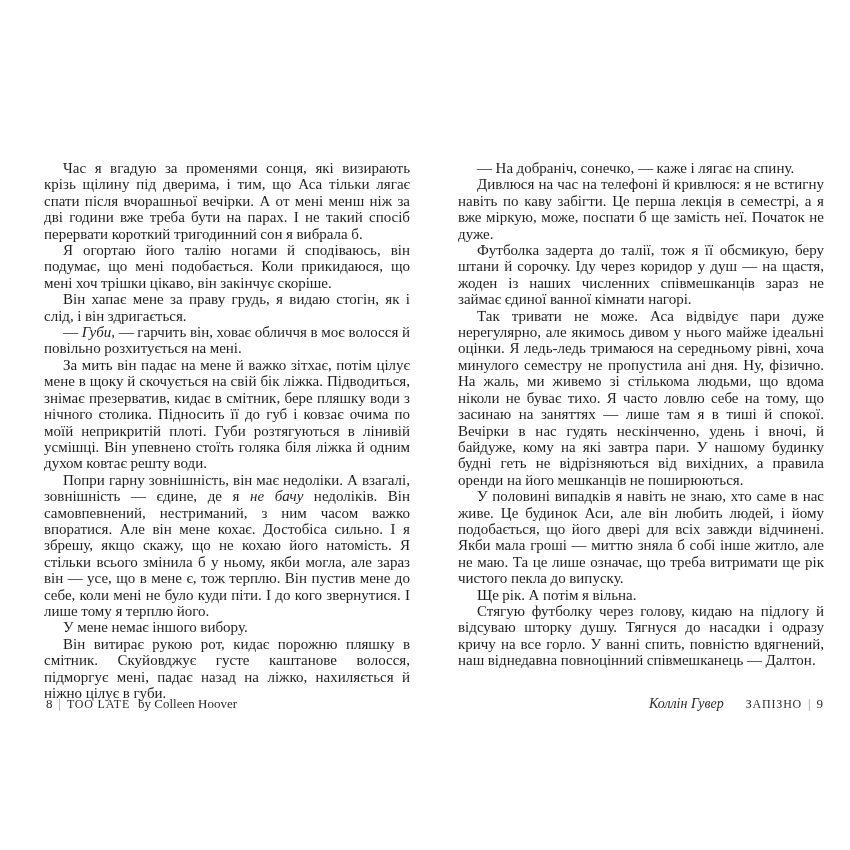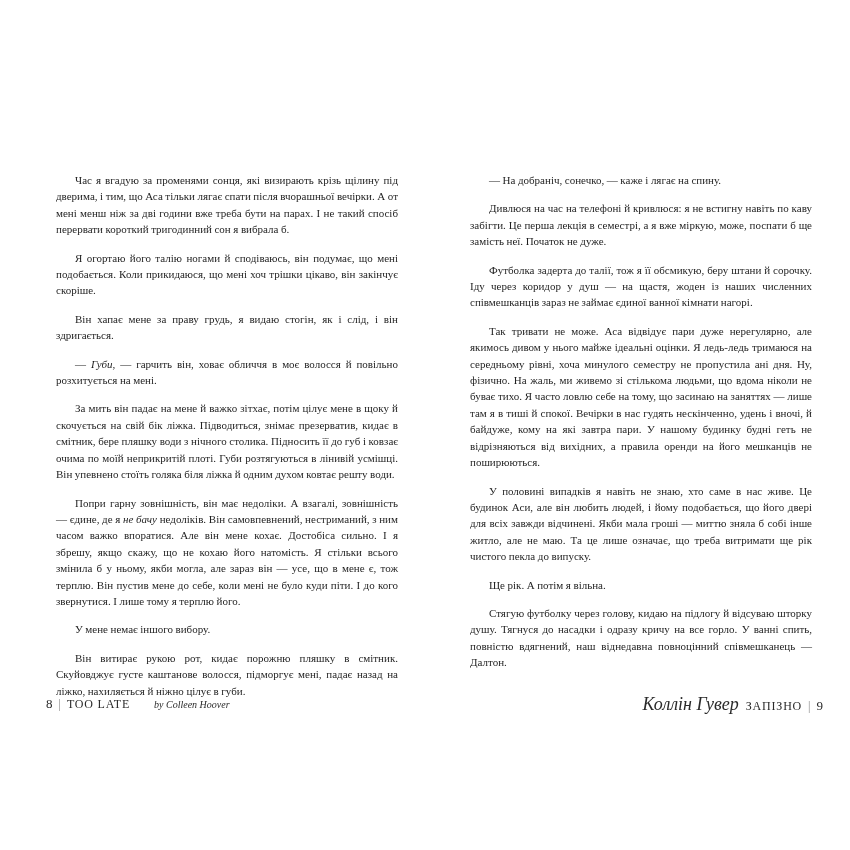--- a/index.html
+++ b/index.html
@@ -21,23 +21,23 @@
     background: #ffffff;
   }
   .col {
     position: absolute;
     top: 160px;
     width: 366px;
   }
   .col-left  { left: 44px; }
   .col-right { left: 458px; }
   .col p {
-    margin: 12px;
+    margin: 0;
     padding: 0;
-    font-size: 11px;
+    font-size: 15px;
     line-height: 16.4px;
     text-align: justify;
     text-indent: 19px;
     hyphens: auto;
     -webkit-hyphens: auto;
     word-spacing: -0.2px;
   }
   .it { font-style: italic; }
   .footer {
     position: absolute;
@@ -54,28 +54,27 @@
     color: #8a8a8a;
     margin: 0 6px;
     font-size: 12px;
   }
   .ftitle {
     letter-spacing: 0.8px;
     font-size: 12px;
     color: #2a2a2a;
   }
   .fby {
-    font-style: italic;
-    margin-left: 24px;
-    font-size: 10px;
+    margin-left: 8px;
+    font-size: 13px;
   }
   .fauthor {
     font-style: italic;
-    margin-right: 7px;
-    font-size: 18px;
+    margin-right: 22px;
+    font-size: 14px;
   }
 </style>
 </head>
 <body>
 
 <div class="spread">
 
   <div class="col col-left">
     <p><span>Час я вгадую за променями сонця, які визирають крізь щілину під дверима, і тим, що Аса тільки лягає спати після вчорашньої вечірки. А от мені менш ніж за дві години вже треба бути на парах. І не такий спосіб перервати короткий тригодинний сон я вибрала б.</span></p>
     <p><span>Я огортаю його талію ногами й сподіваюсь, він подумає, що мені подобається. Коли прикидаюся, що мені хоч трішки цікаво, він закінчує скоріше.</span></p>

